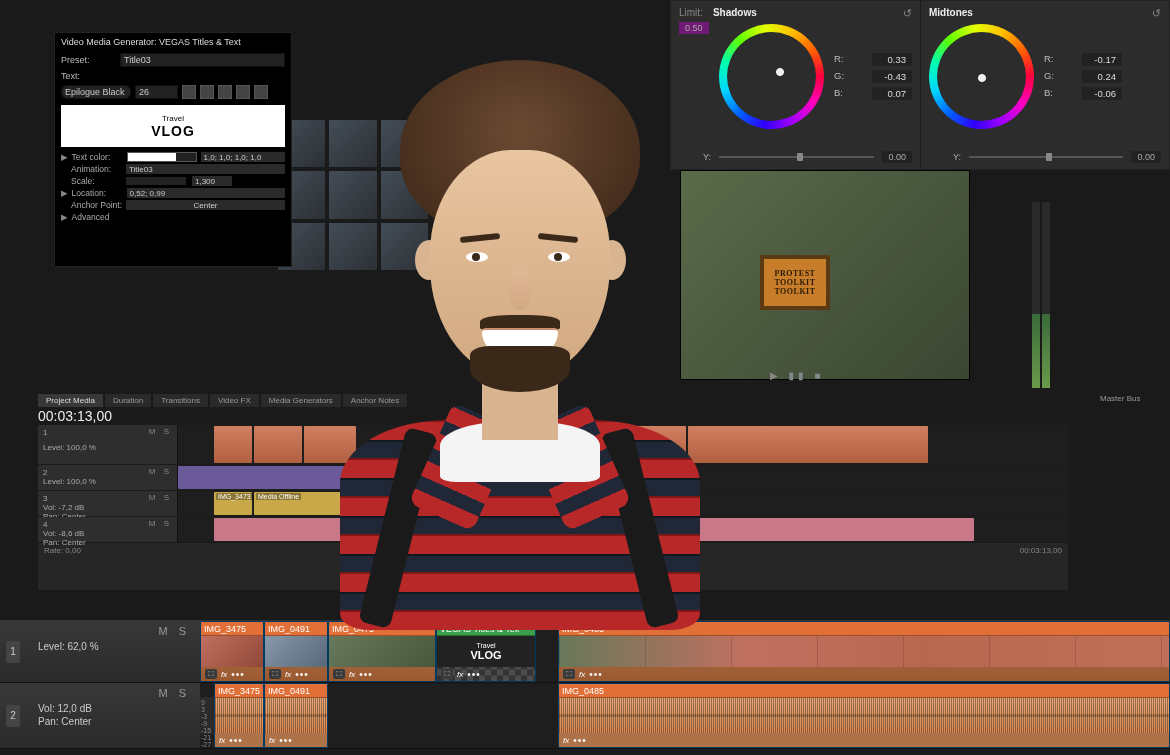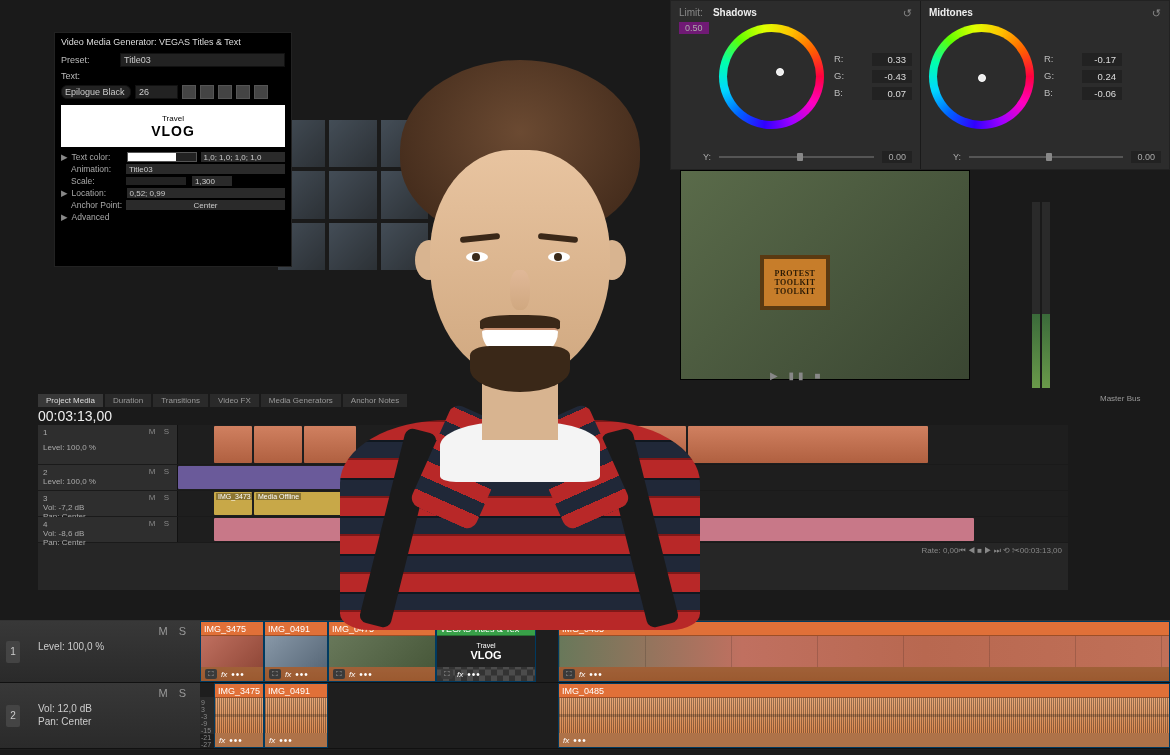--- a/index.html
+++ b/index.html
@@ -346,33 +346,33 @@
     <div class="track-head">
       <span>4</span>
       <span class="ms"><span>M</span> <span class="solo">S</span></span>
       <div><span>Vol:</span> <span>-8,6 dB</span></div>
       <div><span>Pan:</span> <span>Center</span></div>
     </div>
     <div class="track-body">
       <div class="clip pink" style="left:36px; width:760px"></div>
     </div>
   </div>
-  <div style="display:flex; justify-content:flex-end; padding:3px 6px; font-size:8px; color:#888">
+  <div style="display:flex; justify-content:space-between; padding:3px 6px; font-size:8px; color:#888">
     <span>Rate: 0,00</span>
     <span>⏮ ◀ ■ ▶ ⏭ ⟲ ✂</span>
     <span>00:03:13,00</span>
   </div>
 </div>
 
 <div class="abs zoom-timeline">
   <div class="ztrack" style="height:62px">
     <div class="ztrack-head">
       <div class="znum">1</div>
       <div class="zms"><span>M</span> <span>S</span></div>
-      <div class="zlvl"><span>Level:</span> <span>100,0 %</span></div>
+      <div class="zlvl"><span>Level:</span> <span>62,0 %</span></div>
     </div>
     <div class="ztrack-body">
       <div class="zclip vid" style="left:0; width:64px">
         <div class="zclip-top">IMG_3475</div>
         <div class="zclip-thumb p"></div>
         <div class="zclip-bot">
             <div class="ic">⛶</div>
             <span class="fx">fx</span>
             <span class="dots">•••</span>
           </div>

